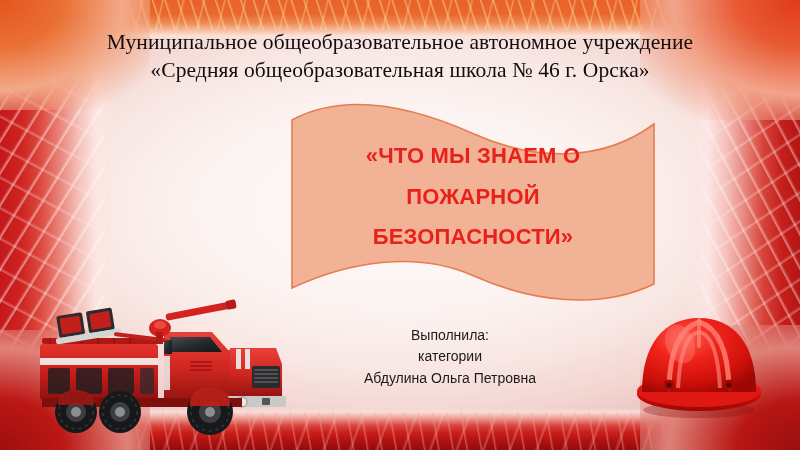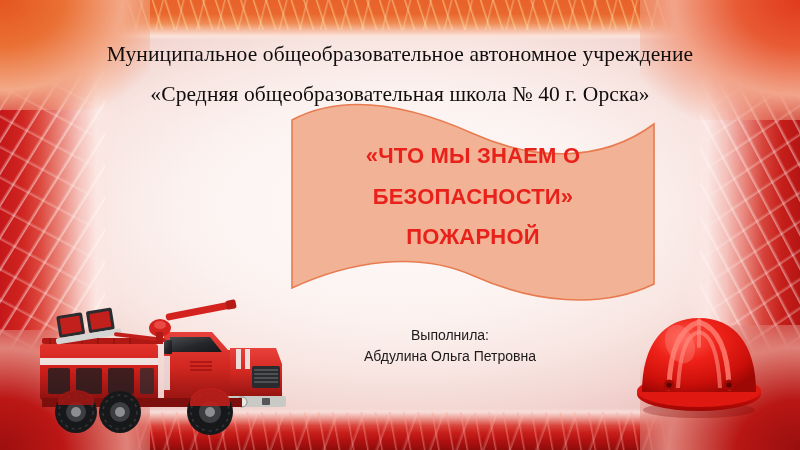--- a/index.html
+++ b/index.html
@@ -103,21 +103,21 @@
     position: absolute;
     left: 50px; top: 28px; width: 700px;
     text-align: center;
     font-family: "Liberation Serif", serif;
     font-size: 21.5px;
     line-height: 1.32;
     color: #100d0d;
     letter-spacing: 0.1px;
     z-index: 6;
   }
-  .header-line { display: block; margin-top: 12px; }
+  .header-line { display: block; }
 
   
   .banner-wrap {
     position: absolute;
     left: 288px; top: 98px;
     width: 370px; height: 212px;
     z-index: 5;
   }
   .banner-svg { display: block; width: 370px; height: 212px; }
   .banner-text {
@@ -178,42 +178,43 @@
   <div class="bg-left-streaks"></div>
   <div class="bg-right"></div>
   <div class="bg-right-streaks"></div>
   <div class="bg-corner-tl"></div>
   <div class="bg-corner-tr"></div>
   <div class="bg-corner-bl"></div>
   <div class="bg-corner-br"></div>
 
   <div class="header">
     <span class="header-line">Муниципальное общеобразовательное автономное учреждение</span>
-    <span class="header-line">«Средняя общеобразовательная школа № 40 г. Орска»</span>
+    <span class="header-line">«Средняя общеобразовательная школа № 46 г. Орска»</span>
   </div>
 
   <div class="banner-wrap">
     <svg class="banner-svg" viewBox="0 0 370 212" xmlns="http://www.w3.org/2000/svg">
       <path d="M4,22
                C 60,-8 128,10 186,36
                C 244,62 312,66 366,26
                L 366,186
                C 312,212 244,204 186,178
                C 128,152 60,164 4,190
                Z" fill="#f2b295" stroke="#e87b4f" stroke-width="1.6"></path>
     </svg>
     <div class="banner-text">
       <span class="banner-line">«ЧТО МЫ ЗНАЕМ О</span>
+      <span class="banner-line">ПОЖАРНОЙ</span>
       <span class="banner-line">БЕЗОПАСНОСТИ»</span>
-      <span class="banner-line">ПОЖАРНОЙ</span>
     </div>
   </div>
 
   <div class="author">
     <span class="author-line">Выполнила:</span>
+    <span class="author-line">категории</span>
     <span class="author-line">Абдулина Ольга Петровна</span>
   </div>
 
   <div class="truck">
     <svg width="280" height="150" viewBox="0 0 280 150" xmlns="http://www.w3.org/2000/svg">
       <defs>
         <linearGradient id="redBody" x1="0" y1="0" x2="0" y2="1">
           <stop offset="0%" stop-color="#e2332c"></stop>
           <stop offset="45%" stop-color="#cf1f1b"></stop>
           <stop offset="100%" stop-color="#8d1210"></stop>

